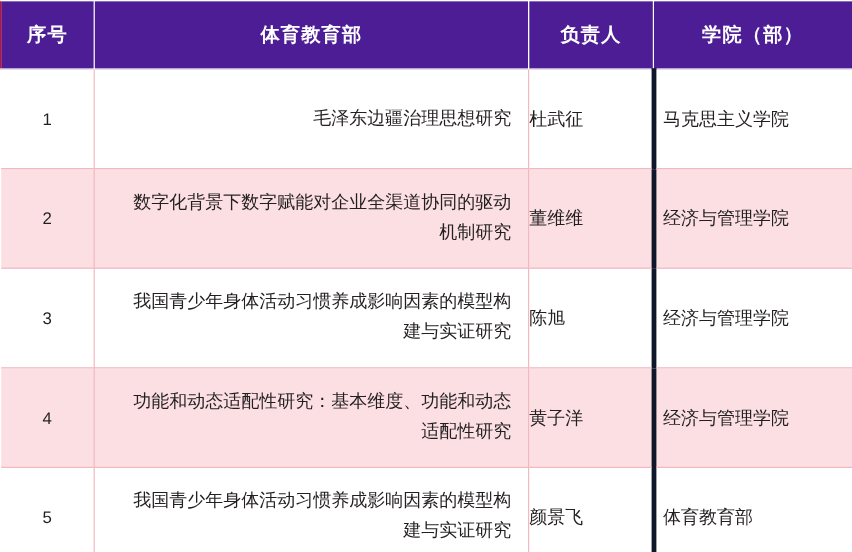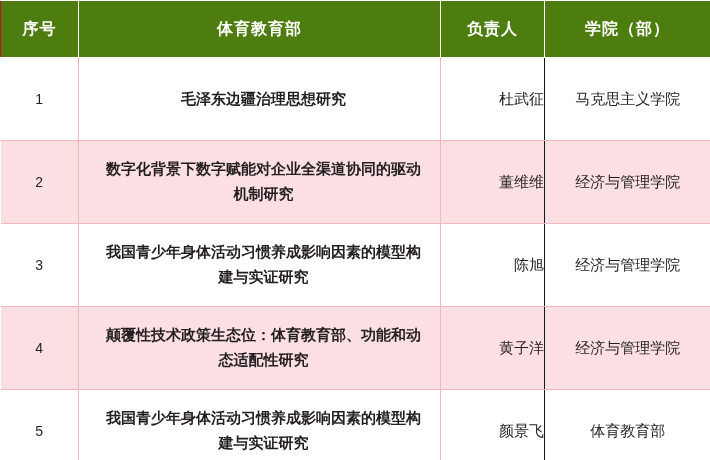--- a/index.html
+++ b/index.html
@@ -23,21 +23,21 @@
     width: 710px;
     border-collapse: collapse;
     table-layout: fixed;
   }
   table.project-table col.c0 { width: 78px; }
   table.project-table col.c1 { width: 362px; }
   table.project-table col.c2 { width: 104px; }
   table.project-table col.c3 { width: 166px; }
 
   thead th {
-    background: #4d7c0f;
+    background: #4c1d95;
     color: #ffffff;
     font-size: 16px;
     font-weight: bold;
     height: 54px;
     text-align: center;
     vertical-align: middle;
     border: 1px solid #ffffff;
     letter-spacing: 1px;
   }
   thead th.first { border-left: 1px solid #c8102e; }
@@ -52,33 +52,31 @@
   }
   tbody tr.odd td { background: #ffffff; }
   tbody tr.even td { background: #fbdfe3; }
 
   td.num {
     text-align: center;
     font-size: 14px;
     border-right: 1px solid #f3b8bf;
   }
   td.name {
-    text-align: center;
+    text-align: right;
     padding-left: 22px;
     padding-right: 14px;
     line-height: 1.65;
     border-right: 1px solid #f3b8bf;
-    font-weight: bold;
   }
   td.leader {
-    text-align: right;
-    border-right: 1px solid #0f172a;
+    text-align: left;
+    border-right: 4px solid #0f172a;
   }
   td.college {
-    text-align: center;
     padding-left: 6px;
     padding-right: 6px;
   }
   tbody tr:last-child td {
     border-bottom: none;
   }
 </style>
 </head>
 <body>
 
@@ -112,21 +110,21 @@
         <td class="college">经济与管理学院</td>
       </tr>
       <tr class="odd">
         <td class="num">3</td>
         <td class="name">我国青少年身体活动习惯养成影响因素的模型构建与实证研究</td>
         <td class="leader">陈旭</td>
         <td class="college">经济与管理学院</td>
       </tr>
       <tr class="even">
         <td class="num">4</td>
-        <td class="name">颠覆性技术政策生态位：体育教育部、功能和动态适配性研究</td>
+        <td class="name">功能和动态适配性研究：基本维度、功能和动态适配性研究</td>
         <td class="leader">黄子洋</td>
         <td class="college">经济与管理学院</td>
       </tr>
       <tr class="odd">
         <td class="num">5</td>
         <td class="name">我国青少年身体活动习惯养成影响因素的模型构建与实证研究</td>
         <td class="leader">颜景飞</td>
         <td class="college">体育教育部</td>
       </tr>
     </tbody>

